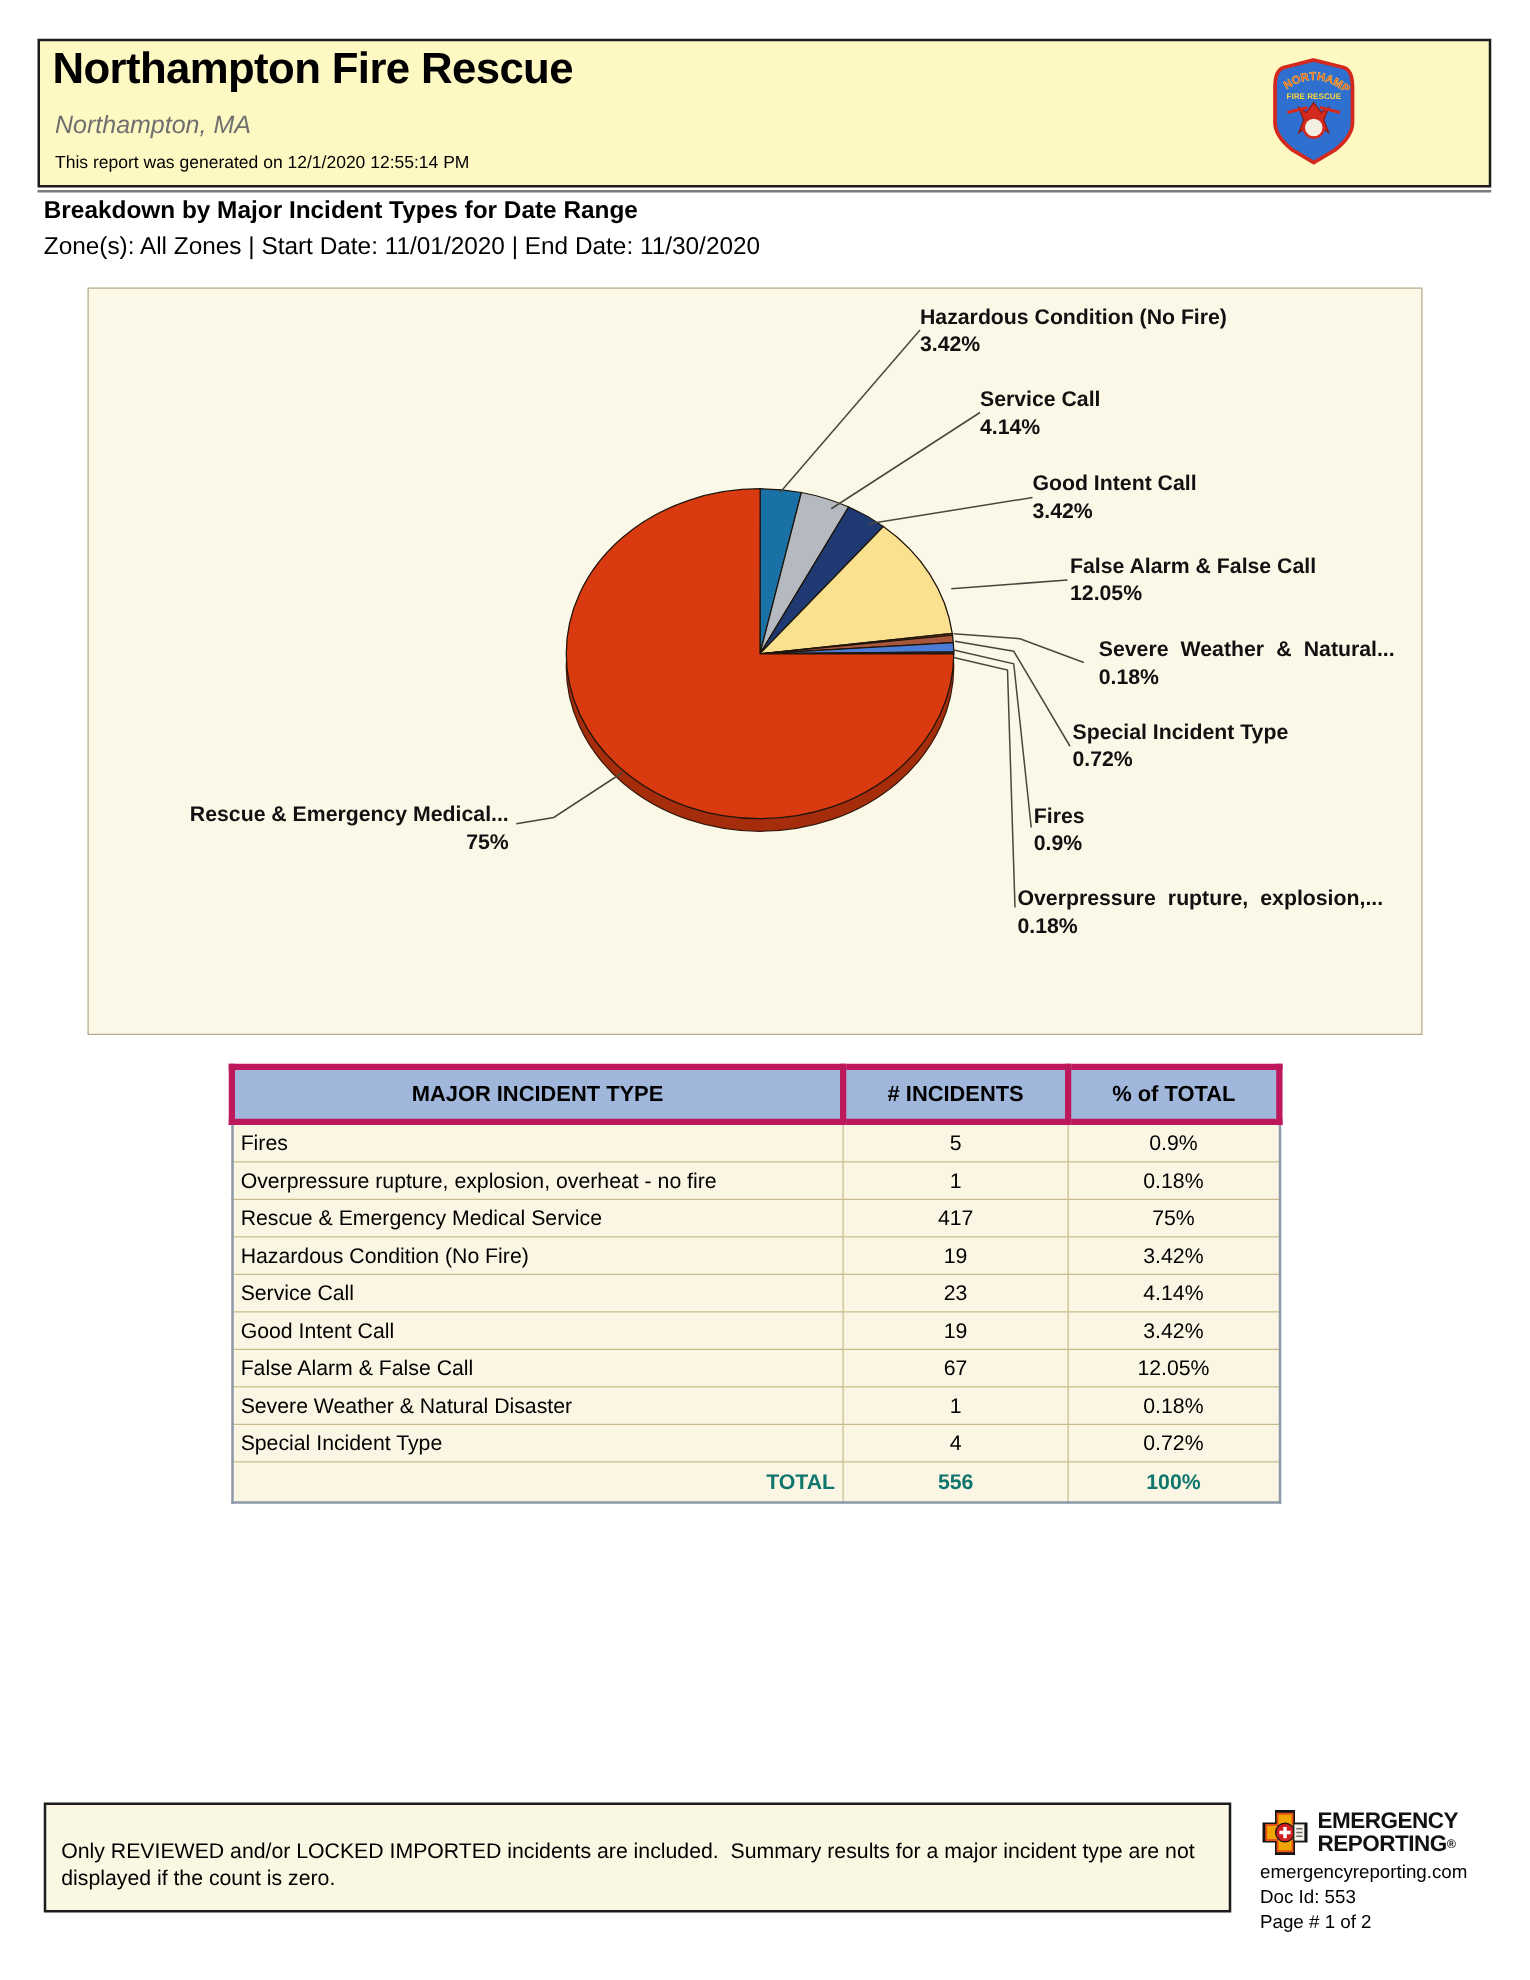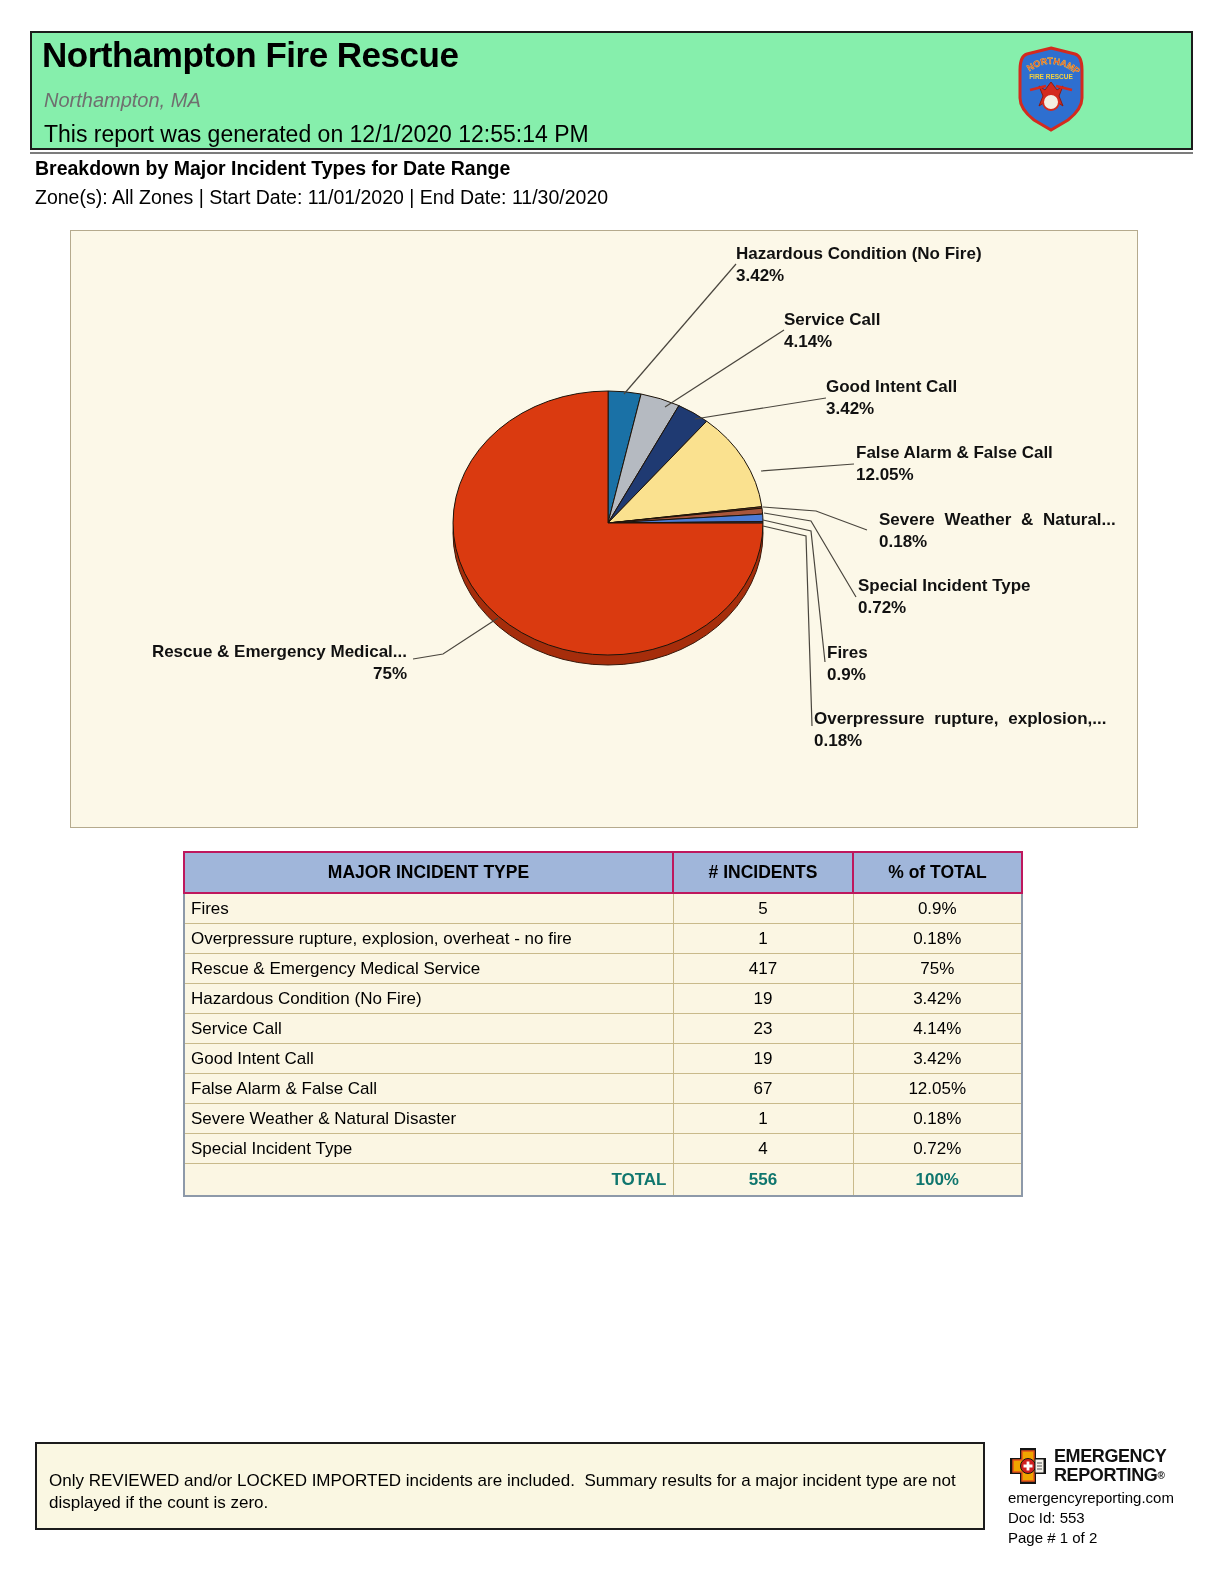--- a/index.html
+++ b/index.html
@@ -3,40 +3,40 @@
 <meta charset="utf-8">
 <style>
   html,body{margin:0;padding:0;}
   body{
     width:1224px;height:1584px;position:relative;background:#ffffff;
     font-family:"Liberation Sans","DejaVu Sans",sans-serif;color:#000;
     overflow:hidden;
   }
   
   .header-box{position:absolute;left:30px;top:31px;width:1163px;height:119px;
-    border:2px solid #1c1c1c;box-sizing:border-box;background:#86efac;}
+    border:2px solid #1c1c1c;box-sizing:border-box;background:#fef9c3;}
   .dept-title{position:absolute;left:10px;top:2px;font-size:35px;font-weight:bold;letter-spacing:-.5px;}
   .dept-loc{position:absolute;left:12px;top:56px;font-size:20px;font-style:italic;color:#6f6f6f;}
-  .gen-line{position:absolute;left:12px;top:88px;font-size:23px;}
+  .gen-line{position:absolute;left:12px;top:88px;font-size:14px;}
   .badge{position:absolute;left:984px;top:13px;width:70px;height:86px;}
   .header-rule{position:absolute;left:30px;top:152px;width:1163px;height:2px;background:#7c7c7c;}
   .sec-title{position:absolute;left:35px;top:157px;font-size:19.5px;font-weight:bold;}
   .zone-line{position:absolute;left:35px;top:186px;font-size:19.5px;}
   
   .chart-panel{position:absolute;left:70px;top:230px;width:1068px;height:598px;
     background:#fcf8e8;border:1px solid #b5aa8d;box-sizing:border-box;}
   .chart-panel svg{position:absolute;left:0;top:0;}
   .pie-label{position:absolute;font-size:17px;font-weight:bold;line-height:21.5px;white-space:nowrap;color:#111;}
   .pie-label.right{text-align:right;}
   .pie-label.wide{word-spacing:5px;}
   
   .incident-table{position:absolute;left:183px;top:851px;border-collapse:collapse;table-layout:fixed;
     font-size:17px;border:2px solid #8d99a9;}
   .incident-table th{background:#a0b6da;font-size:17.5px;font-weight:bold;height:31px;
-    border:2px solid #be185d;text-align:center;padding:4px 4px;}
+    border:5px solid #be185d;text-align:center;padding:4px 4px;}
   .incident-table td{background:#fbf6e3;height:29px;border:1px solid #c9ba8b;padding:0 6px;}
   .incident-table td.c-type{text-align:left;}
   .incident-table td.c-num{text-align:center;}
   .incident-table tr.total td{color:#0f766e;font-weight:bold;height:31px;}
   .incident-table tr.total td.c-type{text-align:right;}
   .col-type{width:489px;} .col-cnt{width:180px;} .col-pct{width:169px;}
   
   .note-box{position:absolute;left:35px;top:1442px;width:950px;height:88px;box-sizing:border-box;
     border:2px solid #1c1c1c;background:#faf7e2;padding:26px 12px;font-size:17px;line-height:22px;
     white-space:pre-wrap;}

